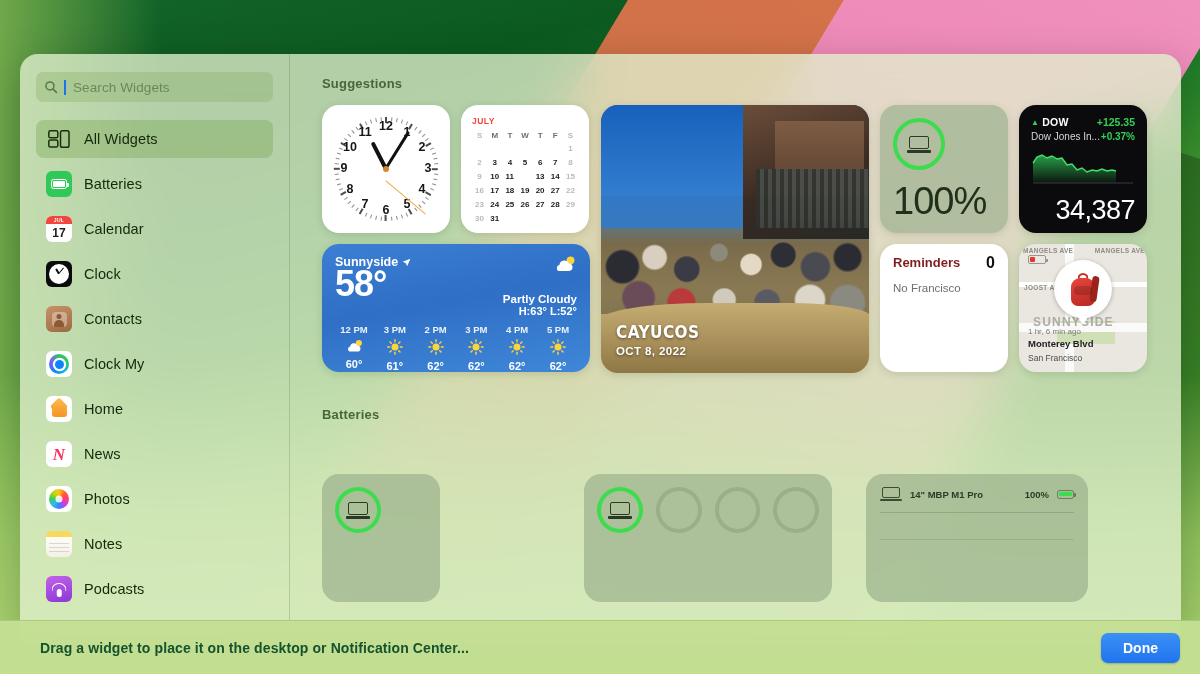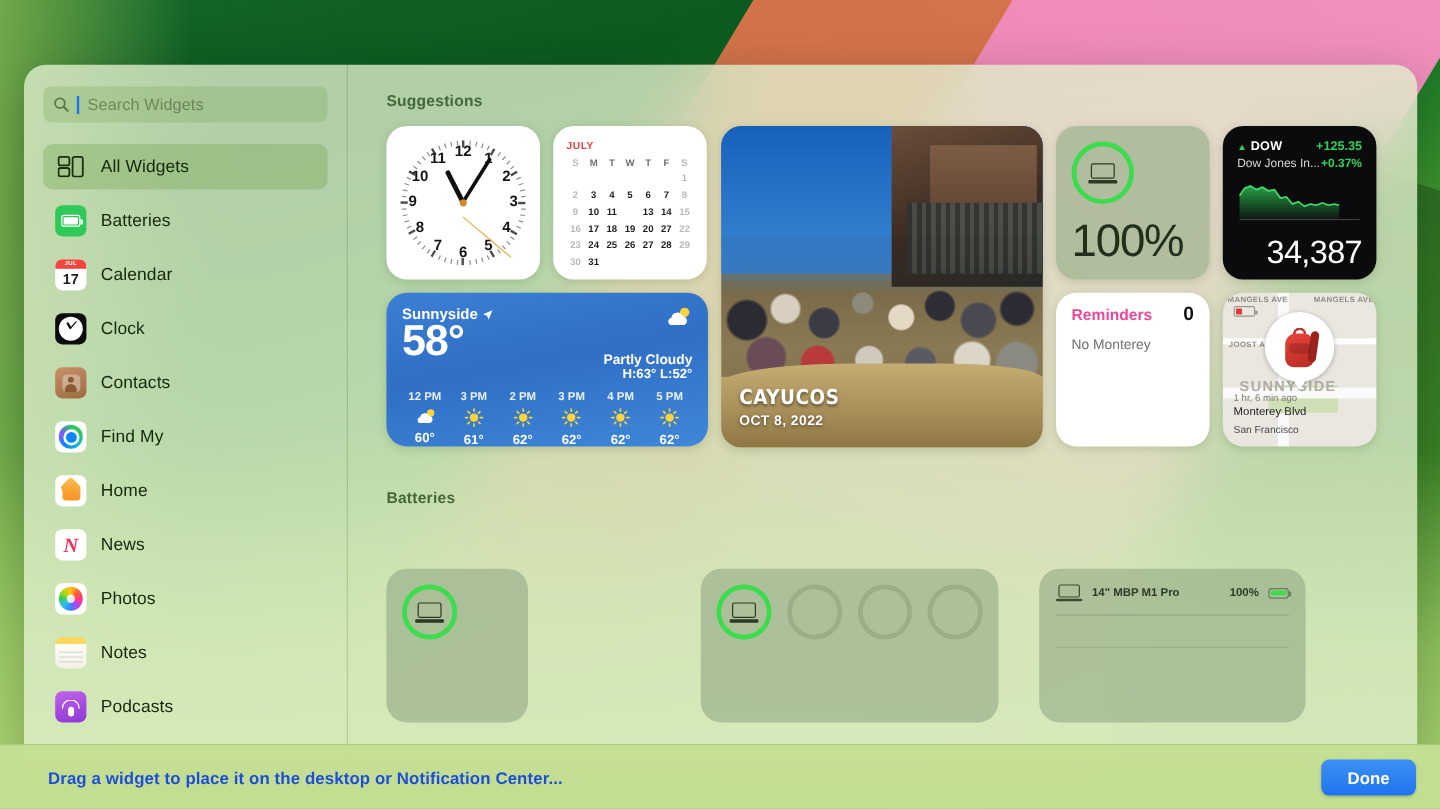--- a/index.html
+++ b/index.html
@@ -245,21 +245,21 @@
   .st-tri { color:#30d158; font-size:8px; }
   .st-chg { font-size:10.5px; font-weight:700; color:#30d158; }
   .st-name { font-size:10px; color:#d6d6d8; font-weight:500; }
   .st-pct { font-size:10px; font-weight:700; color:#30d158; }
   .st-spark { height:46px; margin-top:7px; position:relative; }
   .st-val { font-size:27px; font-weight:400; text-align:right; margin-top:auto; letter-spacing:-.5px; }
 
   
   .w-rem { background:#fff; padding:11px 13px; }
   .rm-top { display:flex; justify-content:space-between; align-items:flex-start; }
-  .rm-title { font-size:13px; font-weight:700; color:#ec4899; }
+  .rm-title { font-size:13px; font-weight:700; color:#7f1d1d; }
   .rm-count { font-size:16px; font-weight:700; color:#111; line-height:1; }
   .rm-none { font-size:11.5px; color:#6e6e73; margin-top:11px; }
 
   
   .w-maps { background:#eae7e1; }
   .mp-roadv { position:absolute; left:36%; top:0; bottom:0; width:9px; background:#fafafa; }
   .mp-roadh { position:absolute; left:0; right:0; top:62%; height:9px; background:#fafafa; }
   .mp-roadh2 { position:absolute; left:0; right:0; top:30%; height:5px; background:#fff; }
   .mp-green { position:absolute; left:30%; top:60%; width:45%; height:18%;
               background:#cfe0b6; }
@@ -278,21 +278,21 @@
   .bp .body { position:absolute; left:3px; top:6px; width:24px; height:28px;
               background:linear-gradient(160deg,#e8453c,#b62a22); border-radius:9px 9px 7px 7px; }
   .bp .strap { position:absolute; right:0px; top:4px; width:7px; height:26px;
               background:#9c231c; border-radius:5px; transform:rotate(8deg); }
   .bp .flap { position:absolute; left:6px; top:14px; width:18px; height:9px;
               background:rgba(0,0,0,.16); border-radius:4px; }
   .bp .hdl { position:absolute; left:50%; top:1px; transform:translateX(-50%);
              width:11px; height:8px; border:2.2px solid #c33028; border-bottom:none; border-radius:6px 6px 0 0; }
   .mp-info { position:absolute; left:9px; bottom:9px; right:9px; }
   .mp-ago { font-size:8px; color:#7d7a74; }
-  .mp-street { font-size:9.5px; font-weight:400; color:#1d1d1f; margin-top:2px; }
+  .mp-street { font-size:9.5px; font-weight:700; color:#1d1d1f; margin-top:2px; }
   .mp-city { font-size:8.5px; color:#4a4a4e; margin-top:4px; }
 
   
   .batt-row { display:flex; gap:11px; align-items:flex-start; }
   .w-batt-sm2 { width:118px; height:128px; background:rgba(152,176,138,.68);
                 border-radius:17px; padding:13px; }
   .w-batt-md2 { width:248px; height:128px; background:rgba(152,176,138,.68);
                 border-radius:17px; padding:13px; display:flex; gap:13px; align-items:flex-start; }
   .ring-sm { width:46px; height:46px; border-radius:50%; border:4px solid #3ddc4e;
              display:flex; align-items:center; justify-content:center; }
@@ -314,21 +314,21 @@
 
   
   #bottombar {
     position:absolute; left:0; right:0; bottom:0; height:54px;
     background:rgba(196,224,148,.92);
     backdrop-filter:blur(24px); -webkit-backdrop-filter:blur(24px);
     border-top:1px solid rgba(120,160,80,.35);
     display:flex; align-items:center; justify-content:space-between;
     padding:0 20px 0 40px;
   }
-  .bb-text { font-size:14px; font-weight:600; color:#1d4ed8; letter-spacing:.1px; }
+  .bb-text { font-size:14px; font-weight:600; color:#14532d; letter-spacing:.1px; }
   .done-btn {
     background:linear-gradient(180deg,#3d90f5,#1f74ef);
     color:#fff; font-size:14px; font-weight:600;
     border:none; border-radius:7px; padding:0 22px; height:30px;
     box-shadow:0 1px 2px rgba(0,0,0,.22);
   }
 </style>
 </head>
 <body>
 
@@ -394,21 +394,21 @@
       <span class="side-ico ico-contacts">
           <span class="pc"></span>
         </span>
       <span class="side-label">Contacts</span>
     </div>
 
     <div class="side-item">
       <span class="side-ico ico-findmy">
           <span class="fm"></span>
         </span>
-      <span class="side-label">Find My</span>
+      <span class="side-label">Clock My</span>
     </div>
 
     <div class="side-item">
       <span class="side-ico ico-home">
           <span class="hm"></span>
         </span>
       <span class="side-label">Home</span>
     </div>
 
     <div class="side-item">
@@ -737,21 +737,21 @@
             </span>
           </div>
           <div class="batt-pct">100%</div>
         </div>
 
         <div class="w w-sm w-rem">
           <div class="rm-top">
             <span class="rm-title">Reminders</span>
             <span class="rm-count">0</span>
           </div>
-          <div class="rm-none">No Monterey</div>
+          <div class="rm-none">No Francisco</div>
         </div>
       </div>
 
       <div class="col">
         <div class="w w-sm w-stocks">
           <div class="st-row">
             <span class="st-sym">
               <i class="st-tri">▲</i>
               <span>DOW</span>
             </span>

